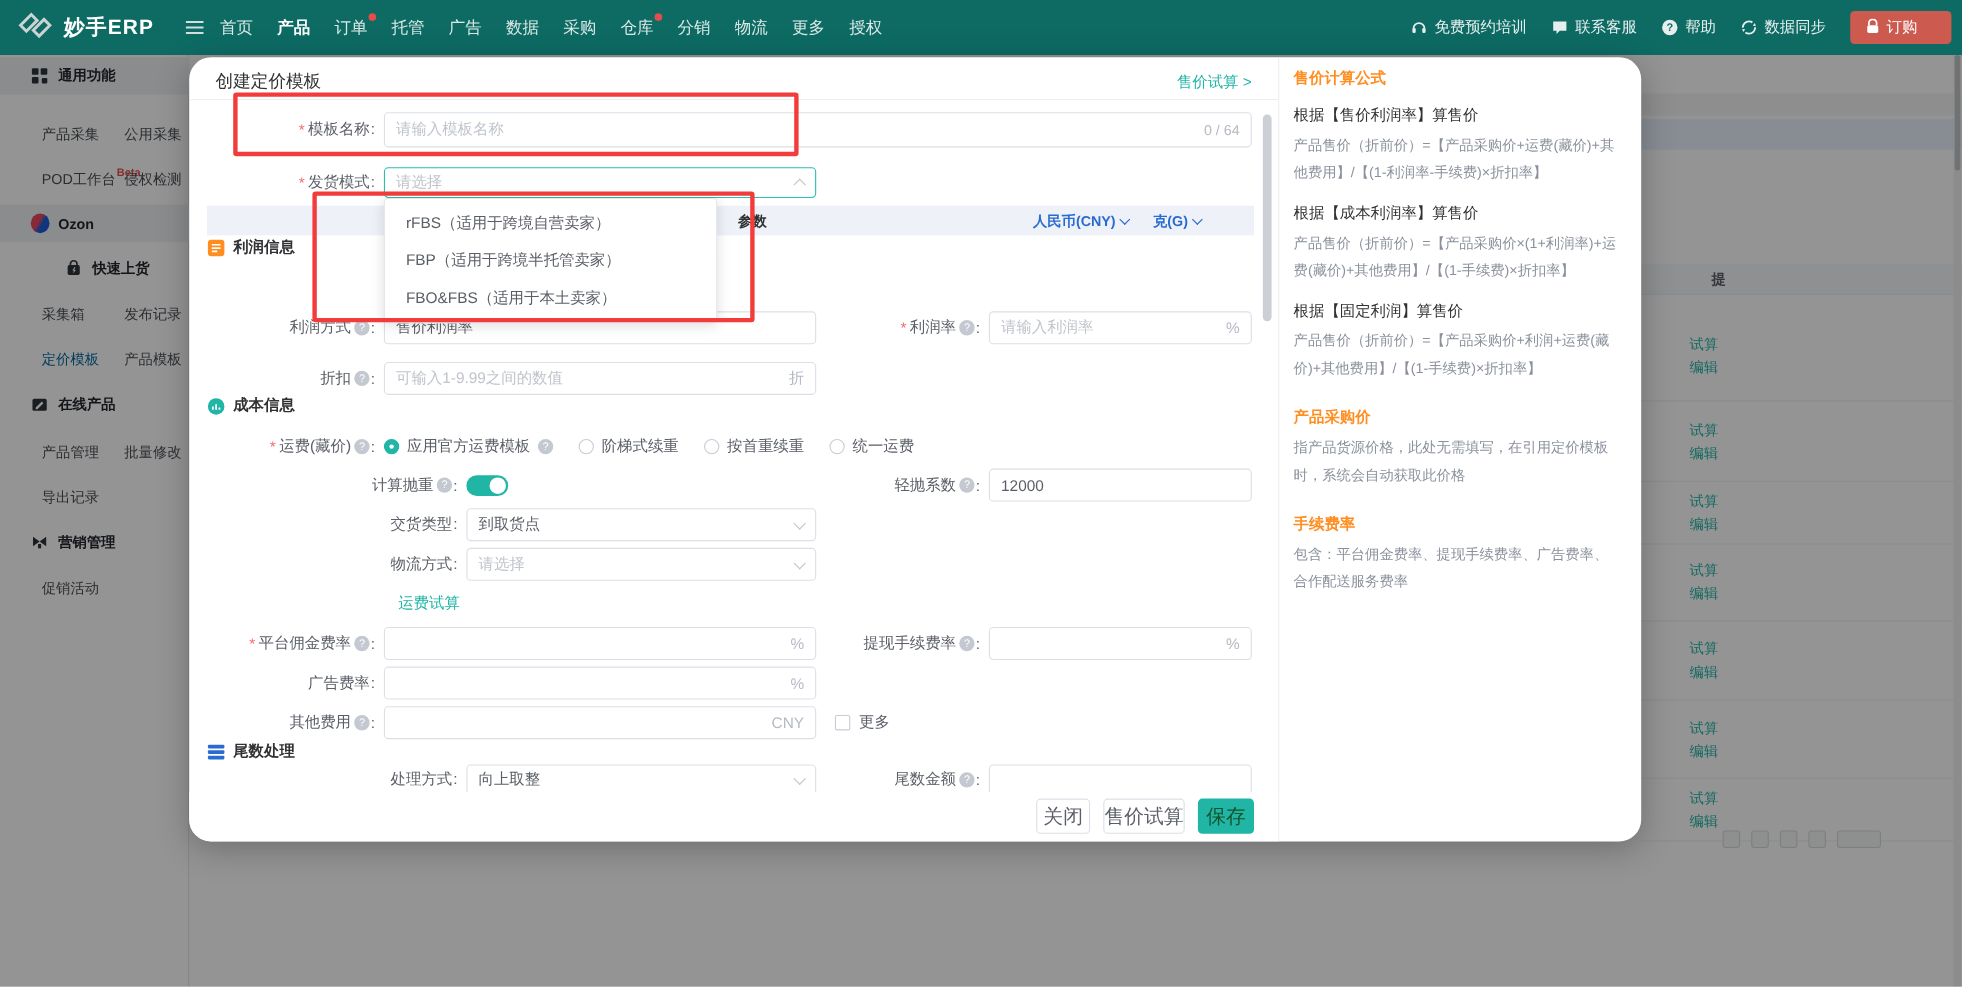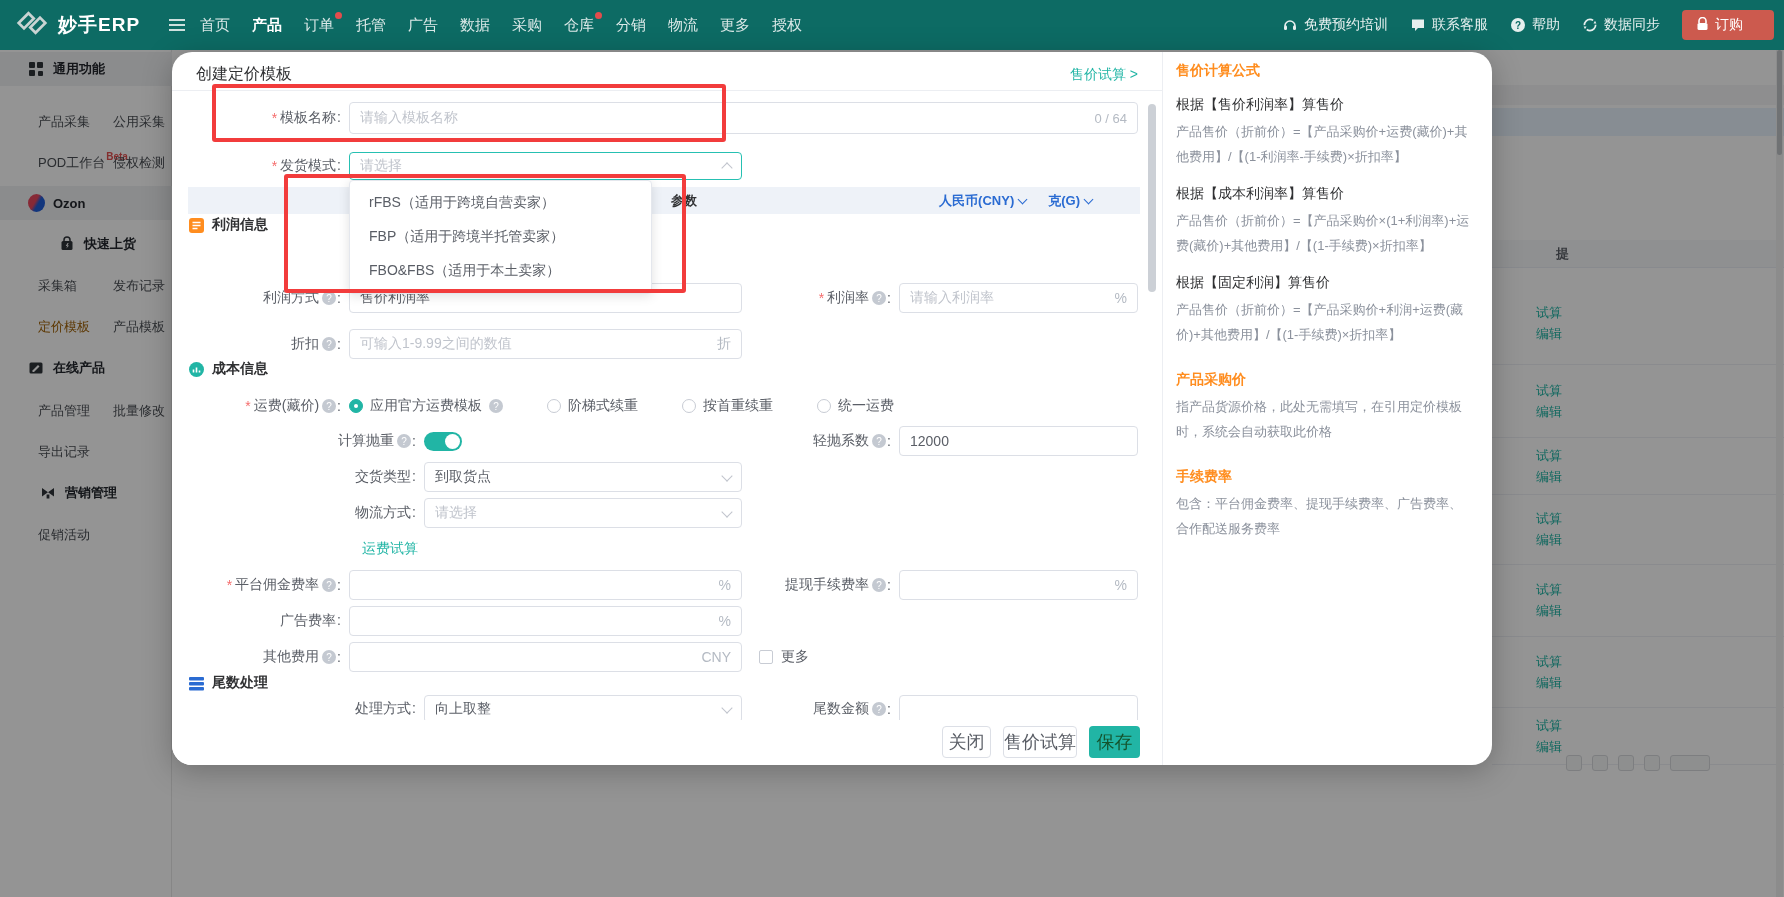--- a/index.html
+++ b/index.html
@@ -23,21 +23,21 @@
   #subscribe-btn { background:#cc5a4e; color:#fff; font-size:14px; height:30px; border-radius:4px;
     display:flex; align-items:center; gap:6px; padding:0 14px; white-space:nowrap; width:92px; flex:none; }
 
   
   #sidebar { position:absolute; left:0; top:50px; width:172px; height:847px; background:#fff; border-right:1px solid #e7e7e7; }
   .sb-row { position:absolute; left:0; width:172px; height:34px; display:flex; align-items:center; }
   .sb-row.shaded { background:#f0f1f3; }
   .sb-icon { margin-left:28px; display:flex; width:17px; }
   .sb-h-label { margin-left:8px; font-size:13px; color:#23272d; font-weight:600; white-space:nowrap; }
   .sb-link { position:absolute; font-size:13px; color:#4b4f55; white-space:nowrap; cursor:pointer; }
-  .sb-link.active { color:#a16207; }
+  .sb-link.active { color:#0369a1; }
   .sb-beta { color:#e25050; font-size:10px; font-weight:bold; position:relative; top:-7px; margin-left:1px; }
   .ozon-circ { width:18px; height:18px; border-radius:50%; background:linear-gradient(120deg,#e8485e 42%,#1f5dd8 58%); }
 
   
   #bg-strip { position:absolute; left:1492px; top:50px; width:292px; height:847px; background:#fff; }
   .strip-band1 { position:absolute; left:0; top:35px; width:292px; height:20px; background:#f4f5f7; }
   .strip-band2 { position:absolute; left:0; top:58px; width:292px; height:28px; background:#e8f3fe; }
   .strip-header { position:absolute; left:0; top:190px; width:292px; height:28px; background:#f7f8fa;
     border-bottom:1px solid #ebeef5; display:flex; align-items:center; }
   .strip-header span { margin-left:64px; font-size:13px; font-weight:bold; color:#5a5e66; }
@@ -87,21 +87,21 @@
   .opt { height:34px; display:flex; align-items:center; padding-left:19px; font-size:14px; color:#5a5e66; cursor:pointer; }
 
   .sec-head { position:absolute; display:flex; align-items:center; gap:7px; font-size:14px; font-weight:bold; color:#303133; }
   .sec-head svg { display:block; }
 
   .radio { width:14px; height:14px; border-radius:50%; border:1px solid #c8ccd4; background:#fff; flex:none; }
   .radio.on { border-color:#21b5a5; background:#21b5a5; box-shadow:inset 0 0 0 3px #21b5a5, inset 0 0 0 7px #fff; }
   .radio.on { background:#21b5a5; box-shadow:none; position:relative; }
   .radio.on::after { content:""; position:absolute; left:4px; top:4px; width:4px; height:4px; border-radius:50%; background:#fff; }
   .radio-item { display:flex; align-items:center; gap:7px; font-size:14px; color:#5a5e66; white-space:nowrap; }
-  #freight-radios { position:absolute; left:177px; top:344px; height:20px; display:flex; gap:44px; align-items:center; }
+  #freight-radios { position:absolute; left:177px; top:344px; height:20px; display:flex; gap:23px; align-items:center; }
 
   .toggle { position:absolute; width:38px; height:19px; border-radius:10px; background:#21b5a5; }
   .toggle::after { content:""; position:absolute; right:2px; top:2px; width:15px; height:15px; border-radius:50%; background:#fff; }
 
   .cbx { width:14px; height:14px; border:1px solid #c8ccd4; border-radius:2px; background:#fff; flex:none; }
 
   #m-footer { position:absolute; left:0; top:668px; width:990px; height:45px; background:#fff; z-index:25; }
   .btn { position:absolute; top:6px; height:32px; border-radius:4px; font-size:18px;
     display:flex; align-items:center; justify-content:center; cursor:pointer; }
   .btn.ghost { border:1px solid #dcdfe6; color:#5a5e66; background:#fff; }
@@ -252,21 +252,21 @@
         <svg width="16" height="16" viewBox="0 0 16 16">
           <rect x="1.5" y="2.5" width="13" height="11" rx="1.5" fill="#30343a"></rect>
           <path d="M4.5 10.5 10 5l1.5 1.5L6 12H4.5z" fill="#fff"></path>
         </svg>
       </span>
       <span class="sb-h-label">在线产品</span>
     </div>
     <div class="sb-link" style="left: 38px; top: 352px;"><span>产品管理</span></div>
     <div class="sb-link" style="left: 113px; top: 352px;">批量修改</div>
     <div class="sb-link" style="left: 38px; top: 393px;"><span>导出记录</span></div>
-    <div class="sb-row" style="top: 426px; height: 34px; padding-left: 12px;">
+    <div class="sb-row" style="top: 426px; height: 34px;">
       <span class="sb-icon">
         <svg width="16" height="16" viewBox="0 0 16 16">
           <path d="M2 3 8 7.2 2 11.5zM14 3 8 7.2l6 4.3z" fill="#30343a"></path>
           <rect x="6.6" y="9.5" width="2.8" height="4" fill="#30343a"></rect>
         </svg>
       </span>
       <span class="sb-h-label">营销管理</span>
     </div>
     <div class="sb-link" style="left: 38px; top: 476px;"><span>促销活动</span></div>
   </div>

